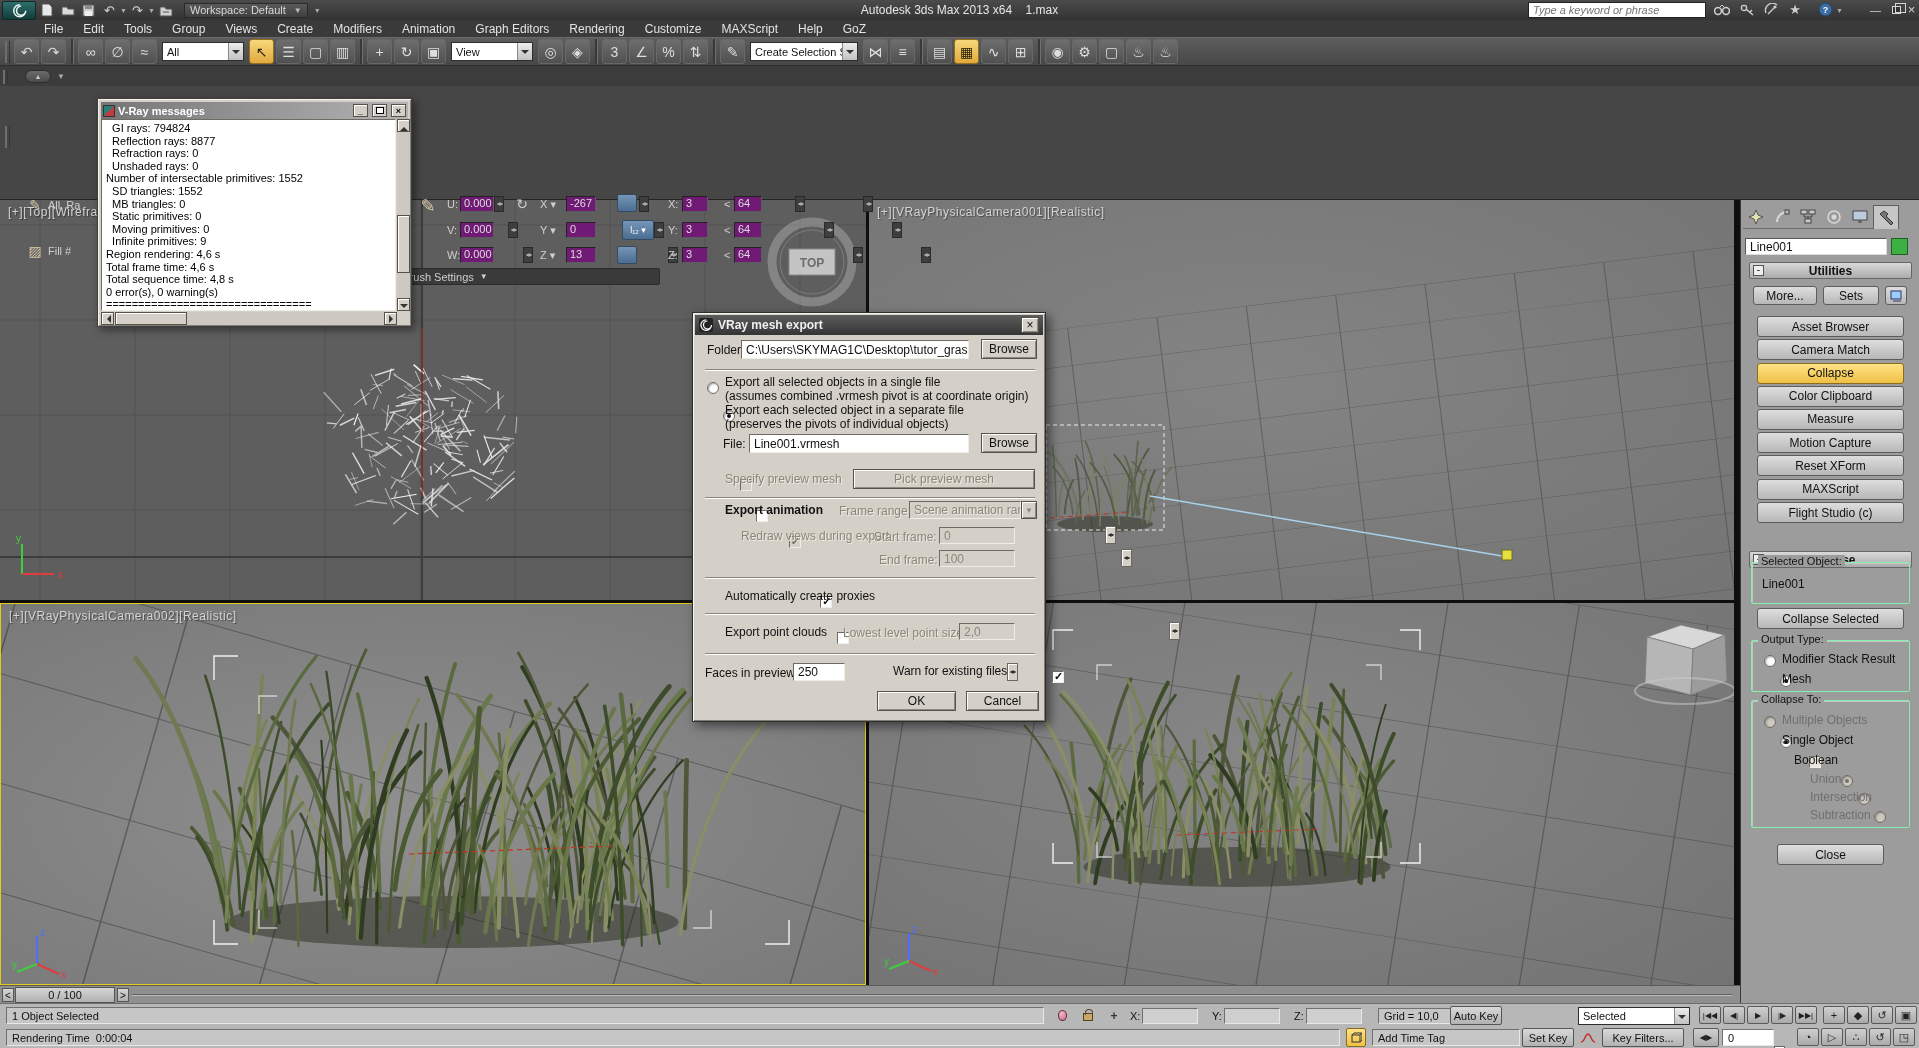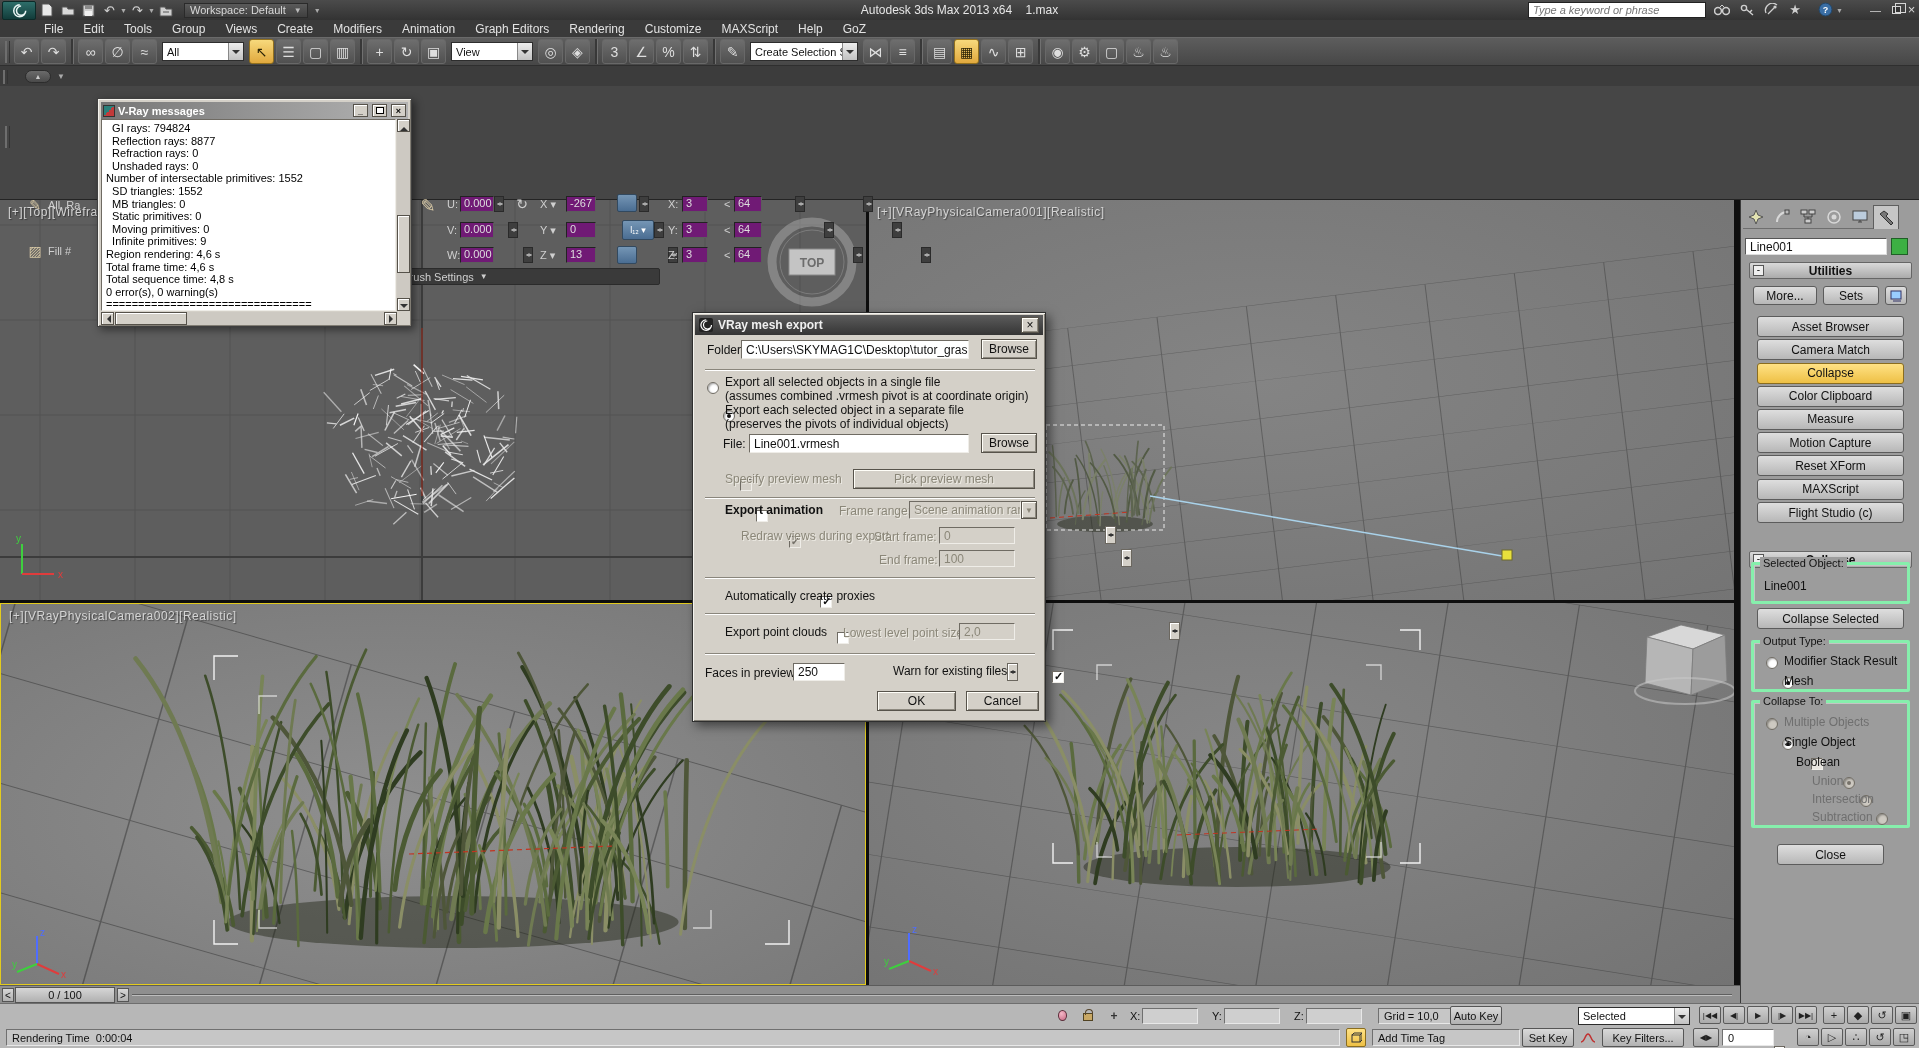--- a/index.html
+++ b/index.html
@@ -102,21 +102,21 @@
   #dlgclose{width:18px;height:16px}
 
   
   #cpanel{left:1740px;top:200px;width:179px;height:803px;background:#9c9c9c;border-left:1px solid #3a3a3a;z-index:10}
   .ptab{width:26px;height:24px;display:flex;align-items:center;justify-content:center;border-bottom:1px solid #6e6e6e}
   .ptab.active{background:#c6c6c6;border:1px solid #5e5e5e;border-bottom:none}
   .pbtn{background:linear-gradient(#dedede,#b7b7b7);border:1px solid #5c5c5c;border-radius:3px;font-size:12px;color:#111;display:flex;align-items:center;justify-content:center;white-space:nowrap}
   .pbtn.active{background:linear-gradient(#ffe285,#eec045);border-color:#8a6d1f}
   .rhead{background:linear-gradient(#d9d9d9,#ababab);border:1px solid #666;border-radius:2px;font-weight:bold;font-size:12px;color:#111;display:flex;align-items:center;justify-content:center;position:relative}
   .rhead .minus{position:absolute;left:3px;top:2px;width:11px;height:11px;background:#efefef;border:1px solid #555;font-size:10px;line-height:8px;text-align:center;font-weight:normal}
-  .grp{border:3px solid #86efac;box-shadow:inset 1px 1px 0 #c4c4c4;border-radius:2px;position:absolute}
+  .grp{border:1px solid #86efac;box-shadow:inset 1px 1px 0 #c4c4c4;border-radius:2px;position:absolute}
   .grp>.glab{position:absolute;top:-8px;left:6px;background:#9c9c9c;padding:0 3px;font-size:11px;color:#111}
   .plbl{font-size:12px;color:#111;white-space:nowrap}
   .plbl.dim{color:#6f6f6f}
   #cname{background:#fff;border:1px solid;border-color:#555 #ddd #ddd #555;font-size:12px;color:#111;display:flex;align-items:center;padding:0 4px}
 
   
   #timeline{left:0;top:985px;width:1740px;height:18px;background:#8f8f8f;border-top:1px solid #5c5c5c;z-index:8}
   .tsbtn{background:linear-gradient(#d6d6d6,#b0b0b0);border:1px solid #555;font-size:10px;color:#111;display:flex;align-items:center;justify-content:center}
   #statusbar{left:0;top:1003px;width:1919px;height:45px;background:#b7b7b7;border-top:1px solid #6e6e6e;z-index:8}
   .sunkfield{background:#c6c6c6;border:1px solid;border-color:#707070 #e8e8e8 #e8e8e8 #707070;font-size:11px;color:#111;display:flex;align-items:center;padding:0 5px;white-space:pre;overflow:hidden}
@@ -1309,20 +1309,21 @@
         <span>0 / 100</span>
       </div>
     <div class="tsbtn abs" style="left:117px;top:2px;width:12px;height:14px">
         <span>&gt;</span>
       </div>
     <div class="abs" style="left:132px;top:8px;width:1600px;height:2px;border-top:1px solid #5f5f5f;border-bottom:1px solid #bdbdbd"></div>
   </div>
 
   <div id="statusbar" class="abs">
     
+    <div class="sunkfield abs" style="left:6px;top:3px;width:1038px;height:17px"><span>1 Object Selected</span></div>
     <span class="sicon" style="left:1052px;top:2px">
         <i class="balloon"></i>
       </span>
     <span class="sicon" style="left:1078px;top:1px">
         <i class="locki"></i>
       </span>
     <span class="sicon" style="left:1104px;top:2px;font-weight:bold">+</span>
     <span class="slabel abs" style="left:1130px;top:6px">X:</span>
     <div class="sunkfield abs" style="left:1142px;top:4px;width:56px;height:16px;background:#cfcfcf"><span></span></div>
     <span class="slabel abs" style="left:1212px;top:6px">Y:</span>

